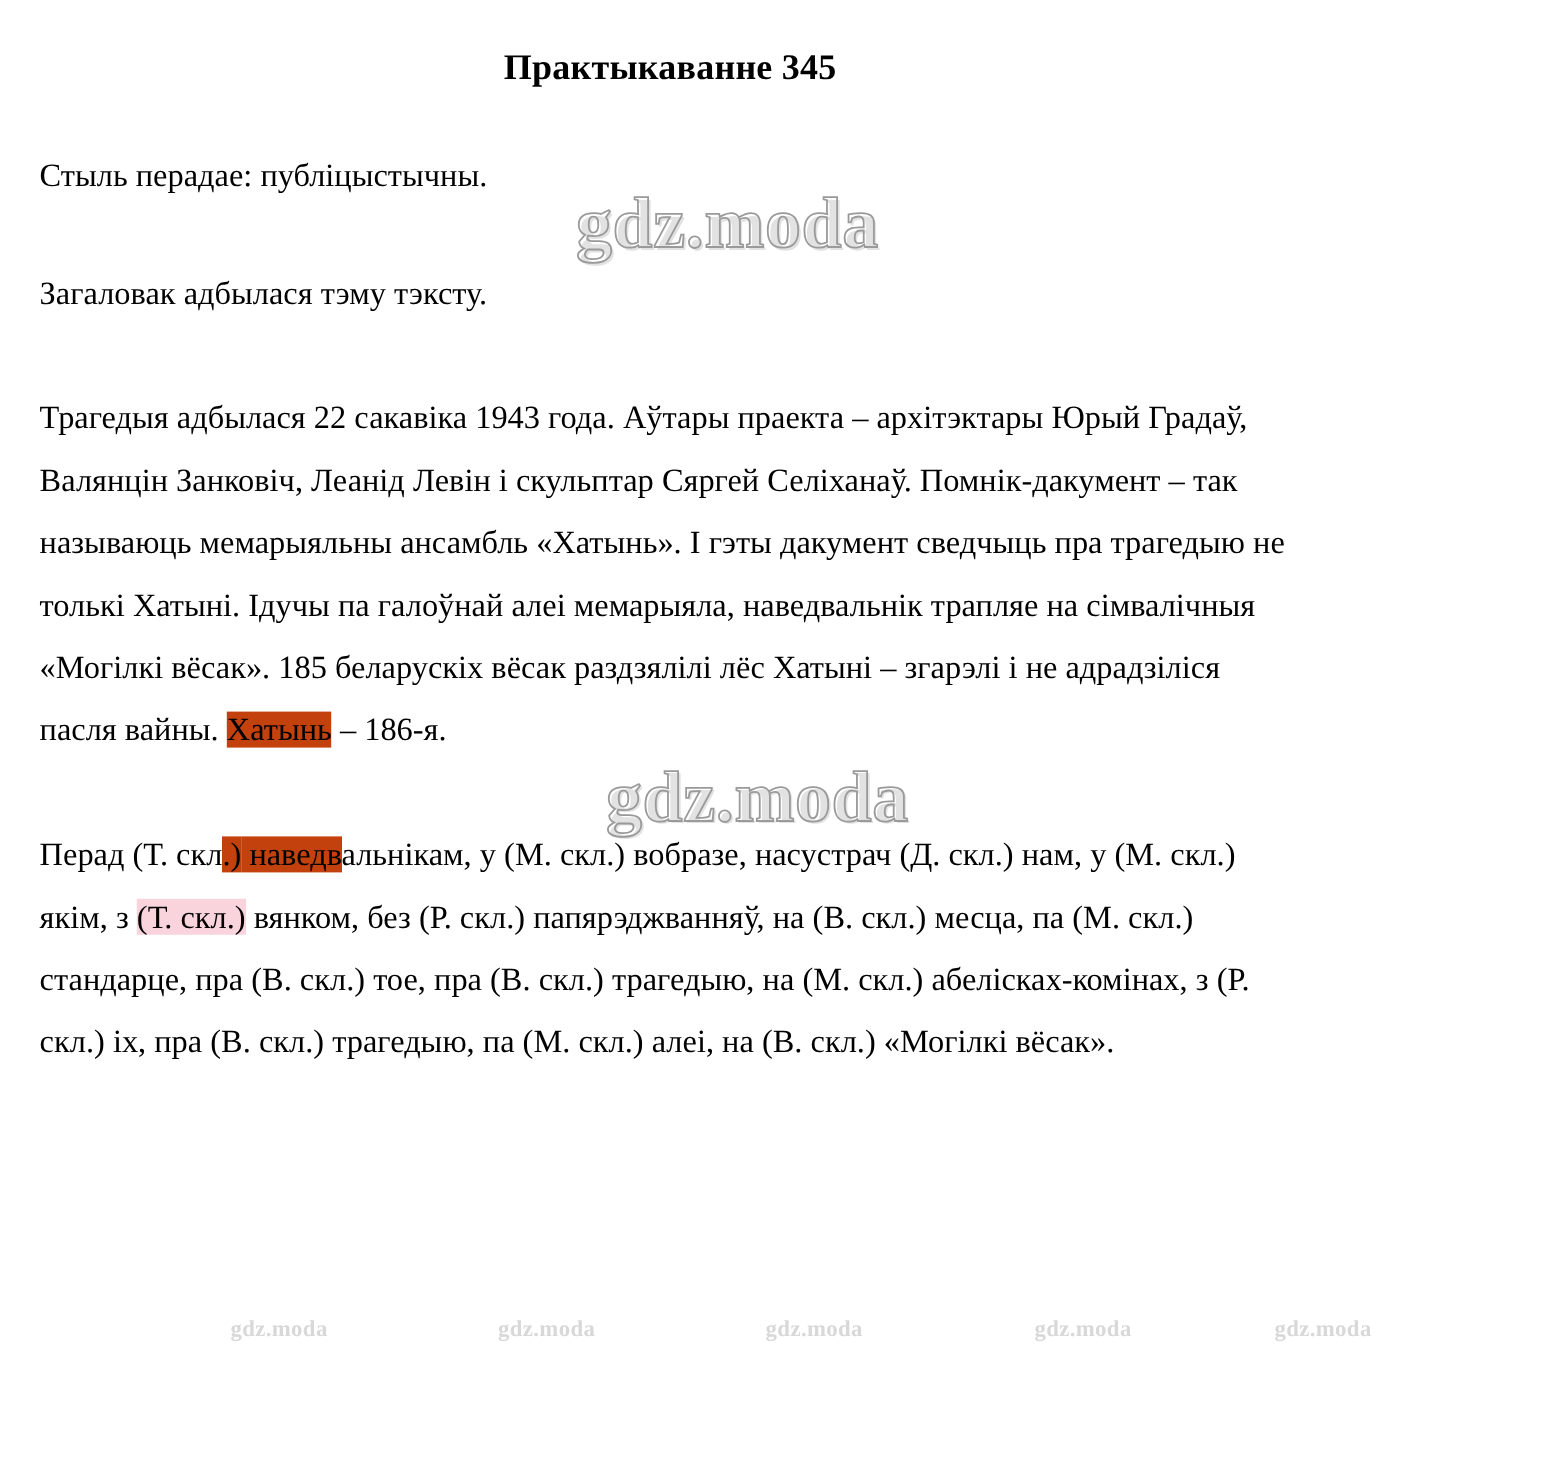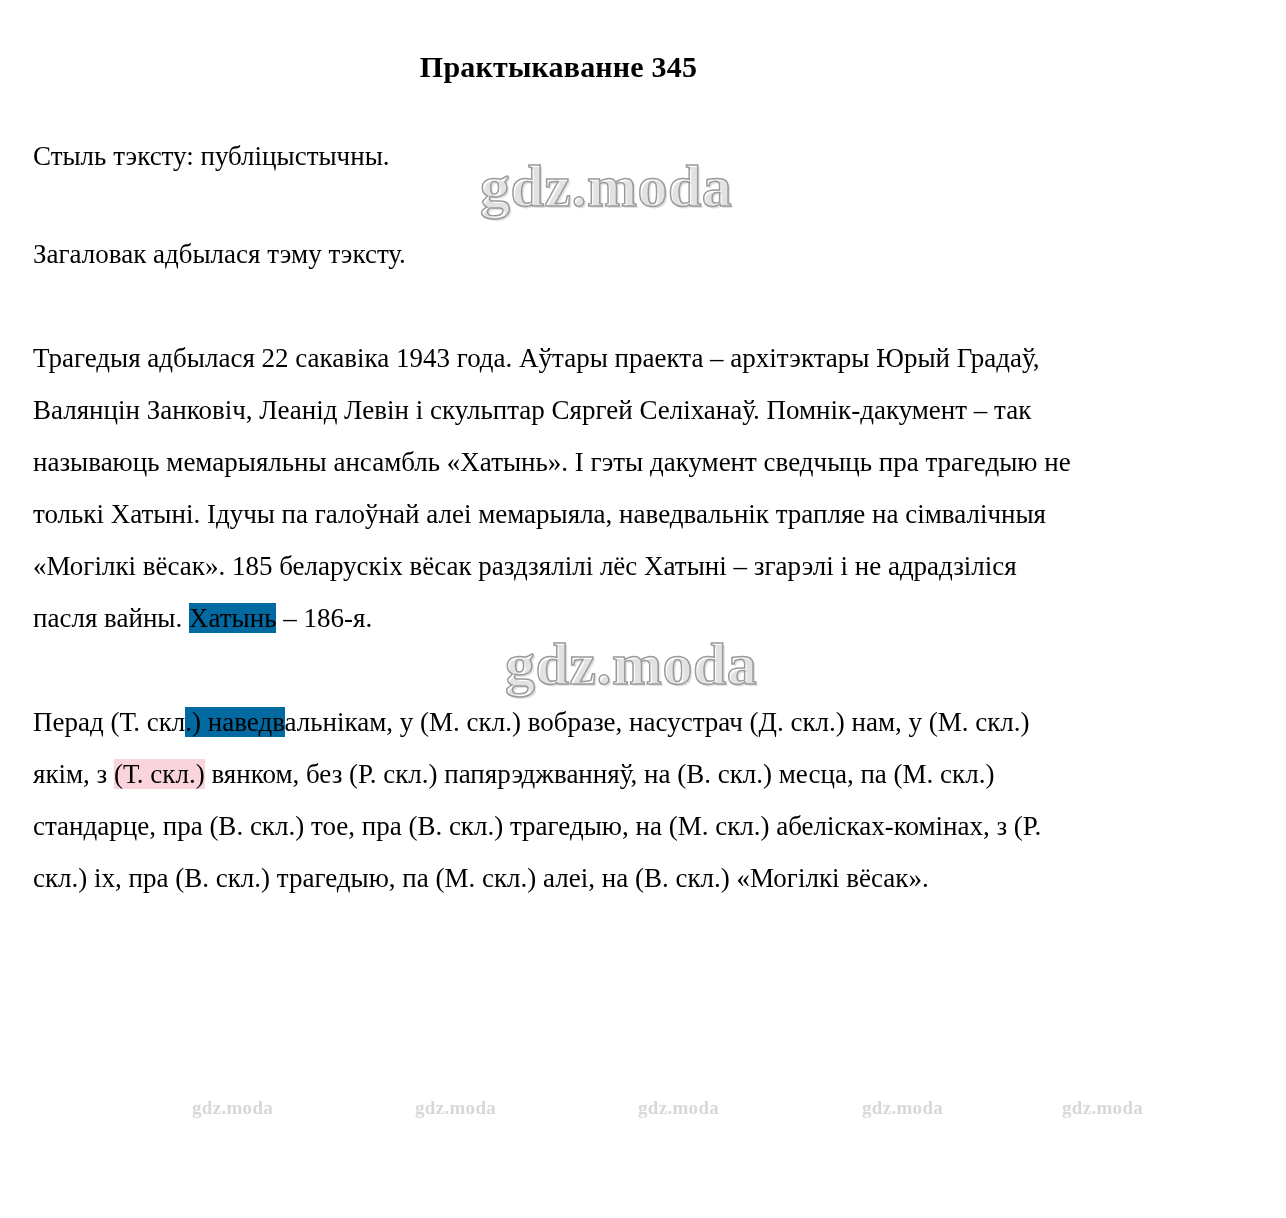--- a/index.html
+++ b/index.html
@@ -13,40 +13,40 @@
     position: relative;
     font-family: "Liberation Serif", serif;
     color: #000000;
     overflow: hidden;
   }
   .page {
     position: relative;
     width: 1174px;
     height: 1218px;
     box-sizing: border-box;
-    padding: 40px 90px 0 33px;
+    padding: 30px 90px 0 33px;
   }
   .doc-title {
     text-align: center;
     font-size: 30px;
     font-weight: bold;
     margin: 10px 0 0 0;
     letter-spacing: 0.2px;
   }
   .para {
     font-size: 27px;
     line-height: 52px;
     margin: 0;
     text-align: left;
   }
   .gap-md { height: 46px; }
   .gap-lg { height: 52px; }
 
   .hl-green {
-    background: #0369a1;
+    background: #c2410c;
   }
   .hl-pink {
     background: #fad4dd;
   }
 
   
   .wm-big {
     position: absolute;
     font-family: "Liberation Serif", serif;
     font-weight: bold;
@@ -79,21 +79,21 @@
 </style>
 </head>
 <body>
 
 <div class="page">
 
   <h1 class="doc-title">Практыкаванне 345</h1>
 
   <div class="gap-md"></div>
 
-  <p class="para">Стыль тэксту: публіцыстычны.</p>
+  <p class="para">Стыль перадае: публіцыстычны.</p>
 
   <div class="gap-md"></div>
 
   <p class="para">Загаловак адбылася тэму тэксту.</p>
 
   <div class="gap-lg"></div>
 
   <p class="para"><span>Трагедыя адбылася 22 сакавіка 1943 года. Аўтары праекта – архітэктары Юрый Градаў, Валянцін Занковіч, Леанід Левін і скульптар Сяргей Селіханаў. Помнік-дакумент – так называюць мемарыяльны ансамбль «Хатынь». І гэты дакумент сведчыць пра трагедыю не толькі Хатыні. Ідучы па галоўнай алеі мемарыяла, наведвальнік трапляе на сімвалічныя «Могілкі вёсак». 185 беларускіх вёсак раздзялілі лёс Хатыні – згарэлі і не адрадзіліся пасля вайны. </span><span class="hl-green">Хатынь</span><span> – 186-я.</span></p>
 
   <div class="gap-lg"></div>

